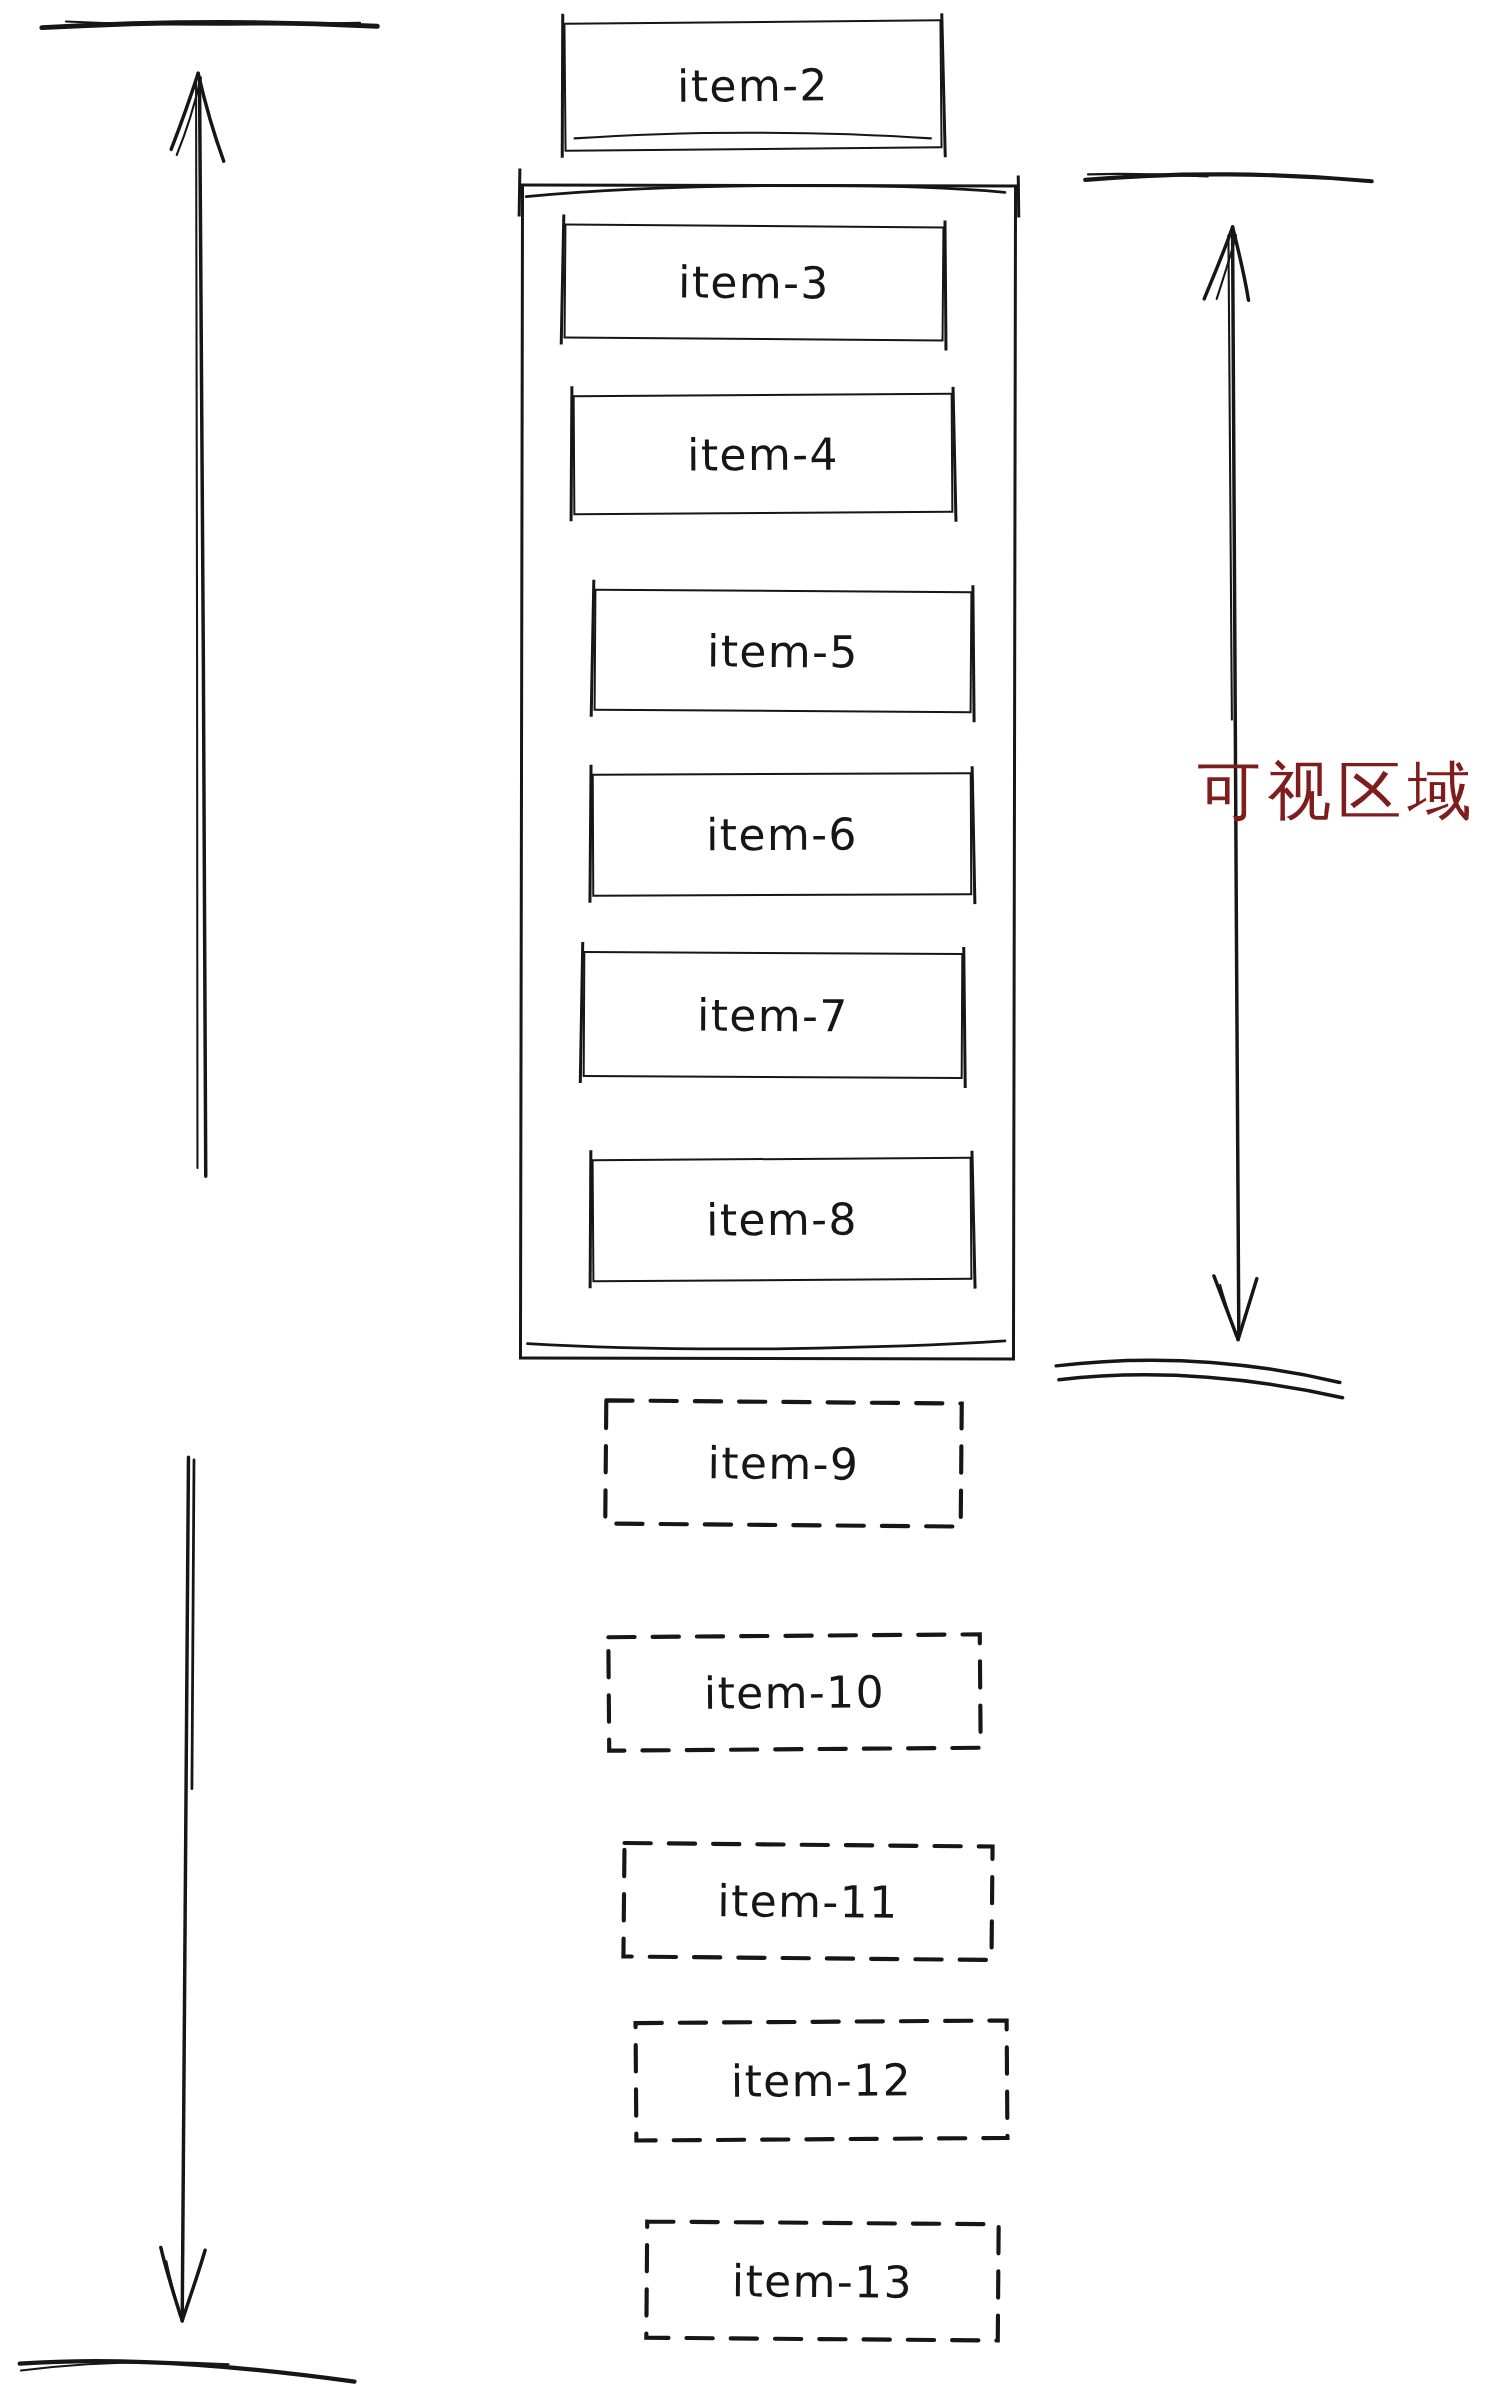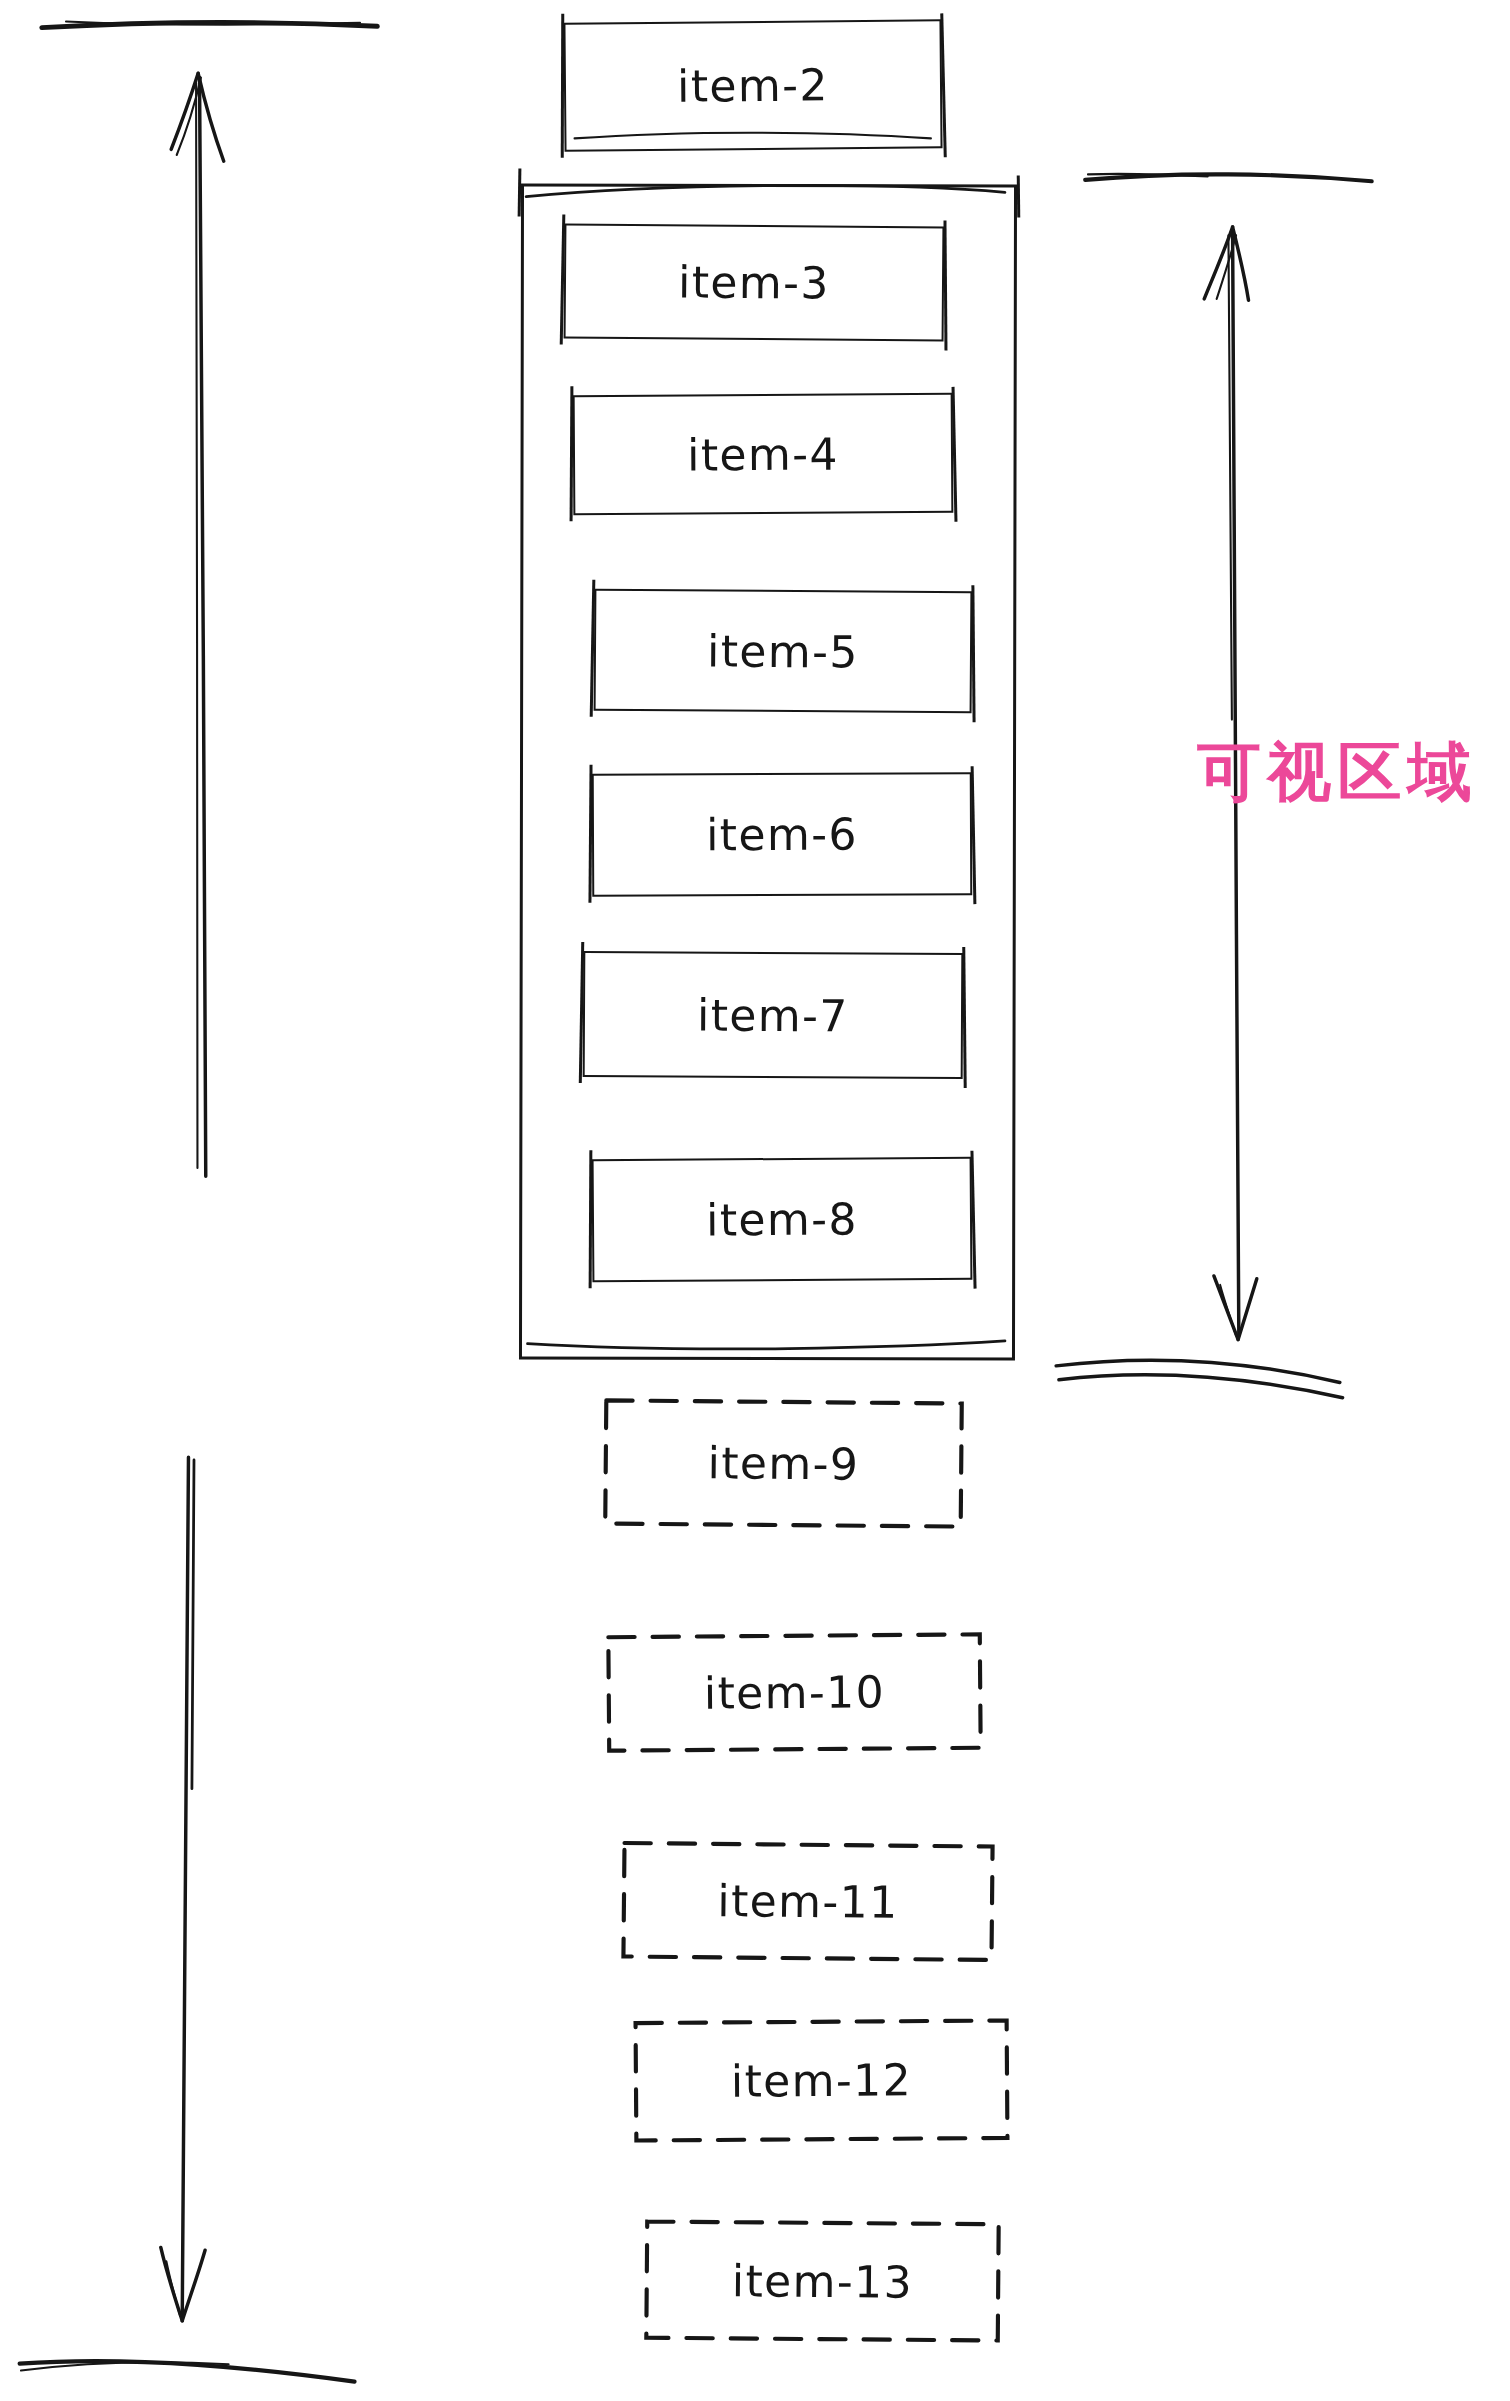--- a/index.html
+++ b/index.html
@@ -31,21 +31,21 @@
   .i8  { left:592px; top:1158px; width:376px; height:119px; transform:rotate(-0.4deg); }
   .i9  { left:603px; top:1399px; width:361px; height:129px; transform:rotate(0.5deg); }
   .i10 { left:606px; top:1633px; width:377px; height:119px; transform:rotate(-0.45deg); }
   .i11 { left:621px; top:1842px; width:374px; height:119px; transform:rotate(0.55deg); }
   .i12 { left:633px; top:2019px; width:377px; height:123px; transform:rotate(-0.4deg); }
   .i13 { left:644px; top:2220px; width:357px; height:122px; transform:rotate(0.45deg); }
 
   .dashrect { position:absolute; left:0; top:0; }
   .dashrect rect { fill:none; stroke:#161616; stroke-width:6; stroke-dasharray:38 26; stroke-linecap:round; }
 
-  .zh { position:absolute; font-weight:700; color:#ec4899; white-space:nowrap; }
+  .zh { position:absolute; font-weight:400; color:#7f1d1d; white-space:nowrap;margin-top:19px; }
   .left-label  { left:69px;  top:1297px; font-size:64px; letter-spacing:4.2px; }
   .right-label { left:1197px; top:729px; font-size:64px; letter-spacing:6.2px; }
 </style>
 </head>
 <body>
 
 <div class="canvas">
 
   <svg class="strokes" viewBox="0 0 2183 3470">
 

